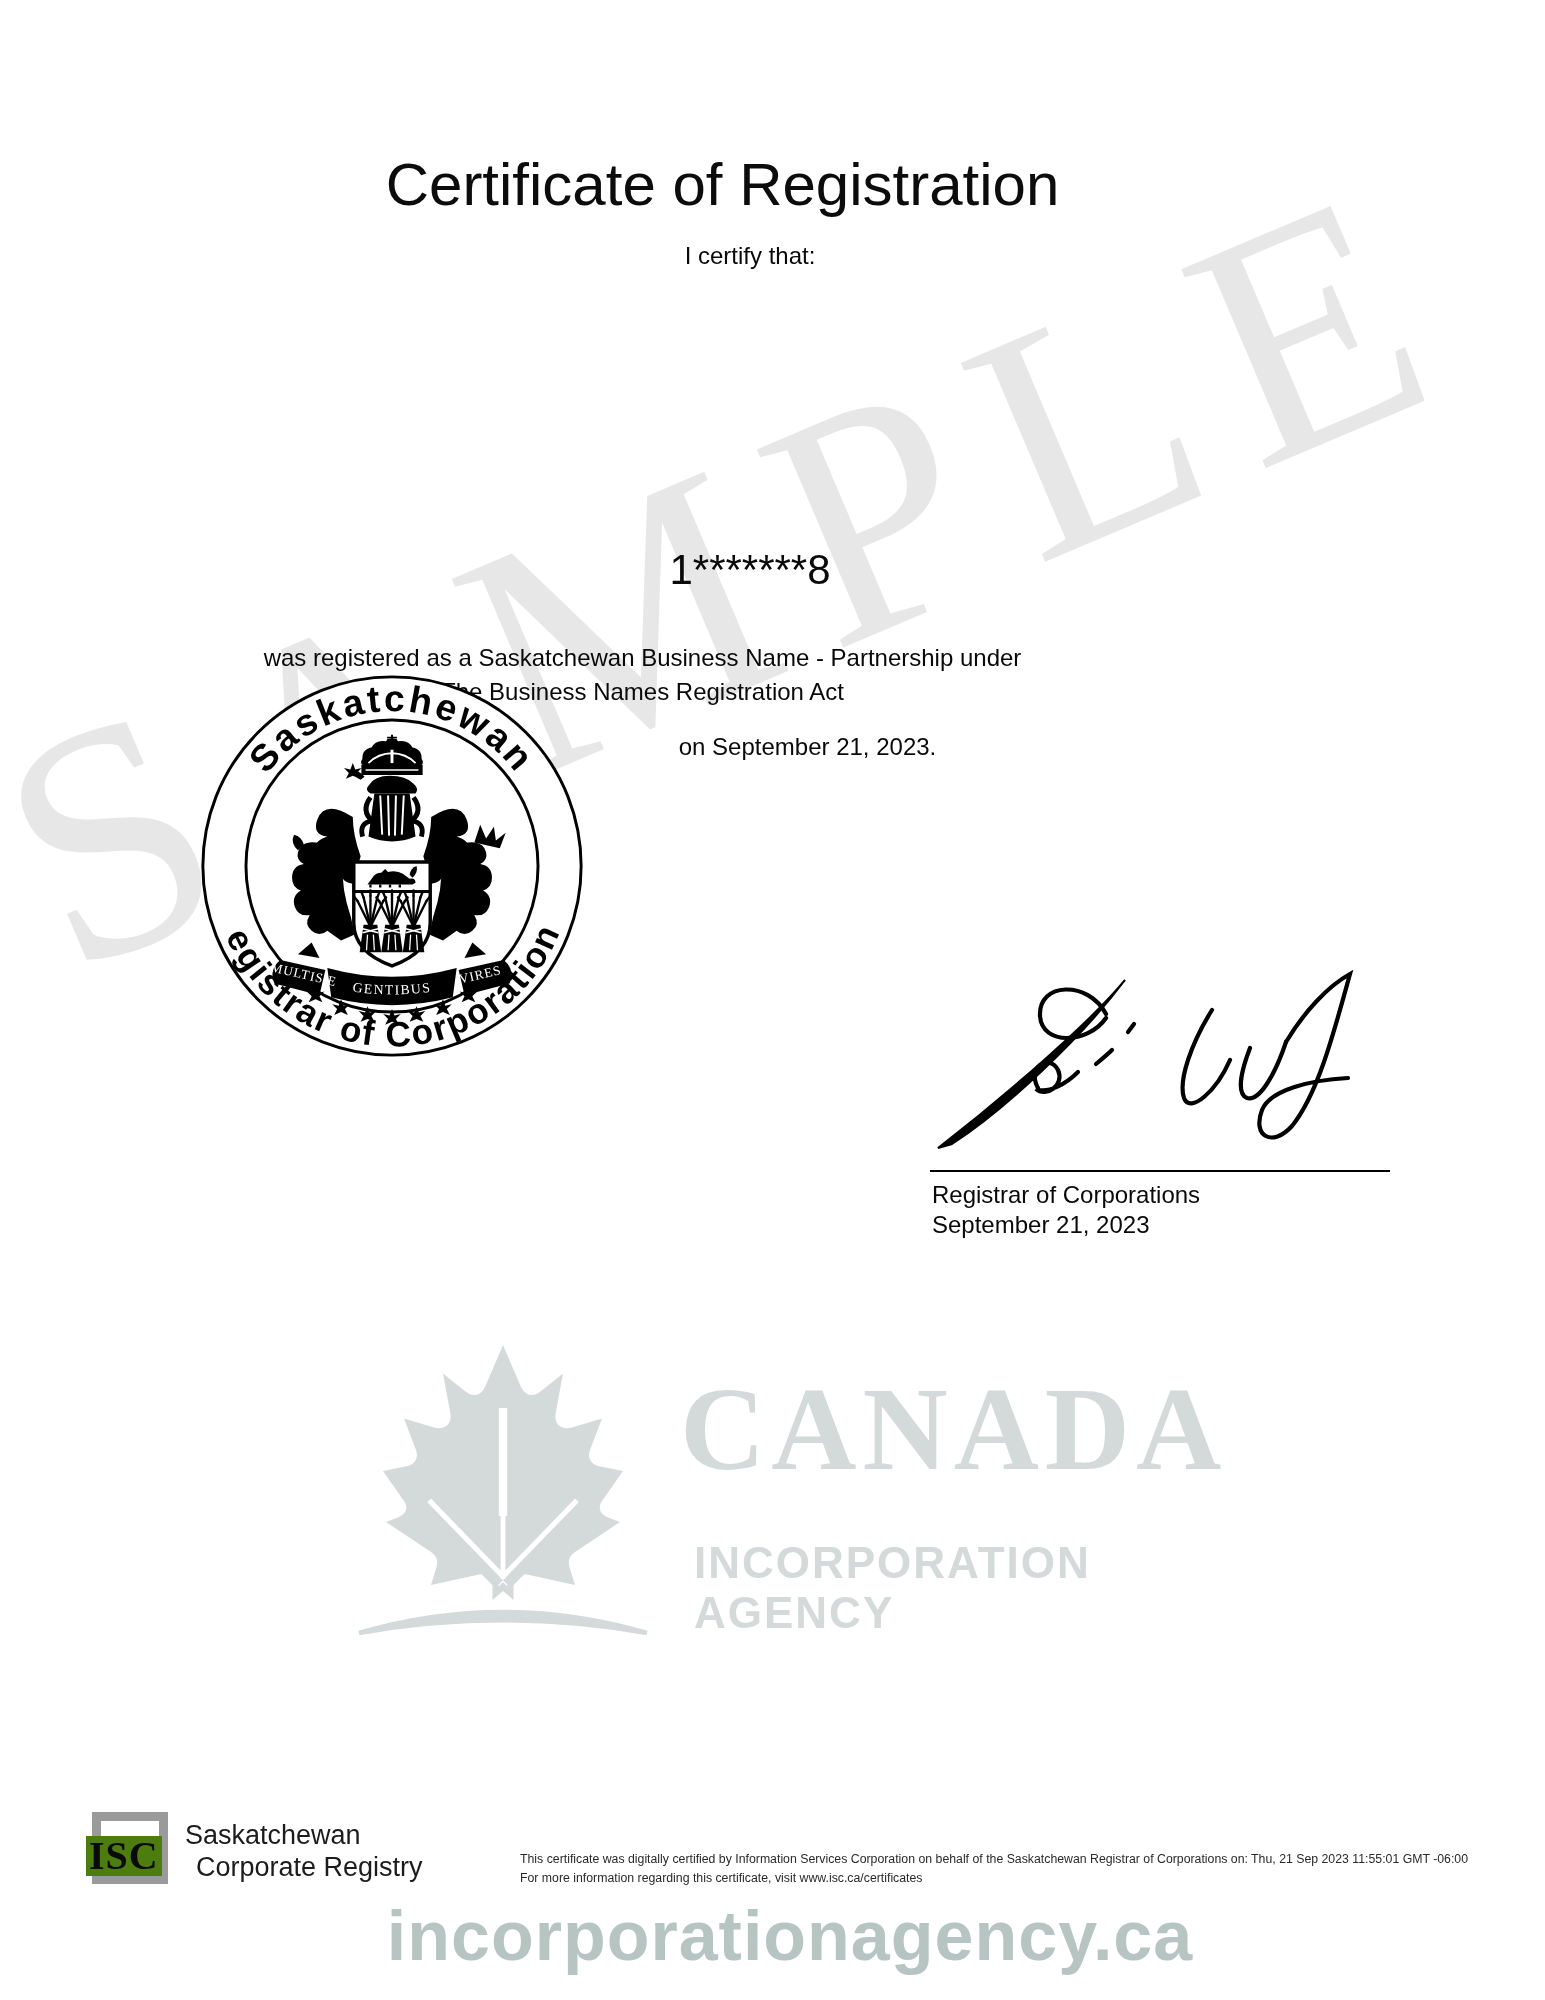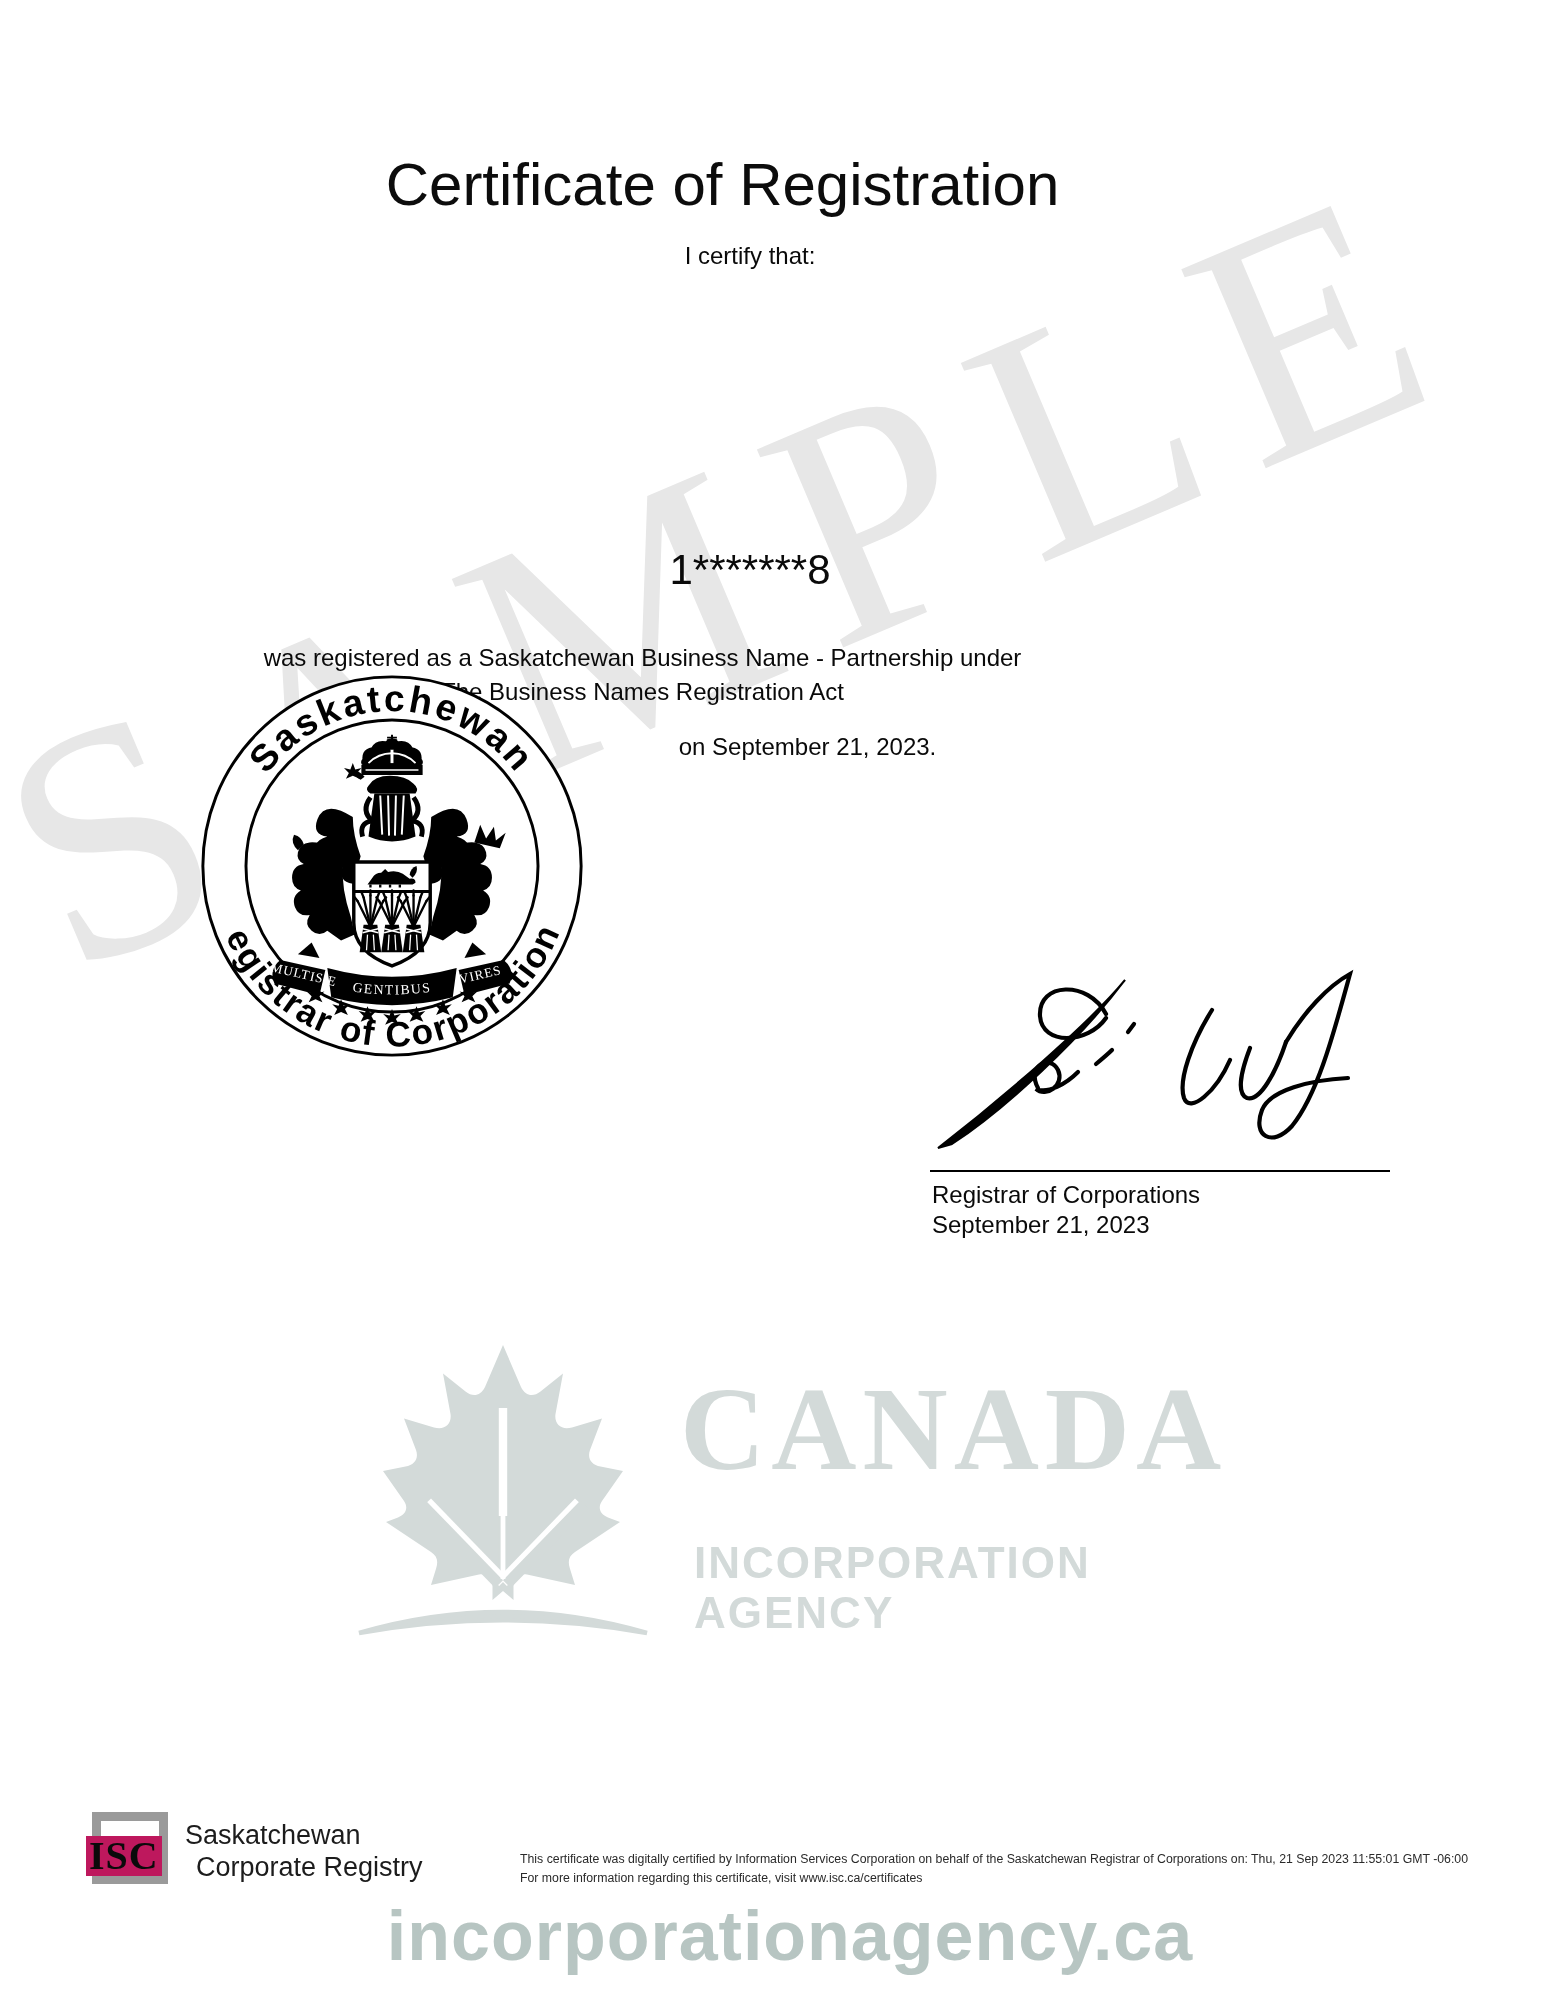--- a/index.html
+++ b/index.html
@@ -65,21 +65,21 @@
   .sig-date{ left:932px; top:1211px; width:500px; font-size:24px; z-index:2;}
 
   
   .isc-box{
     left:92px; top:1812px; width:58px; height:54px;
     border:9px solid #9a9a9a; z-index:2; background:#fff;
   }
   .isc-text{
     left:86px; top:1836px; z-index:3;
     font-family:"Liberation Serif", serif; font-weight:bold;
-    font-size:40px; letter-spacing:1px; background:#be185d; padding:0 3px;
+    font-size:40px; letter-spacing:1px; background:#4d7c0f; padding:0 3px;
     line-height:1;
   }
   .registry-1{ left:185px; top:1820px; font-size:27px; color:#1c1c1c; z-index:2;}
   .registry-2{ left:196px; top:1852px; font-size:27px; color:#1c1c1c; z-index:2;}
   .fineprint{
     left:520px; top:1850px; width:900px;
     font-size:12.3px; line-height:19px; color:#2a2a2a; z-index:2;
   }
   .fineprint div{white-space:nowrap;}
 </style>

